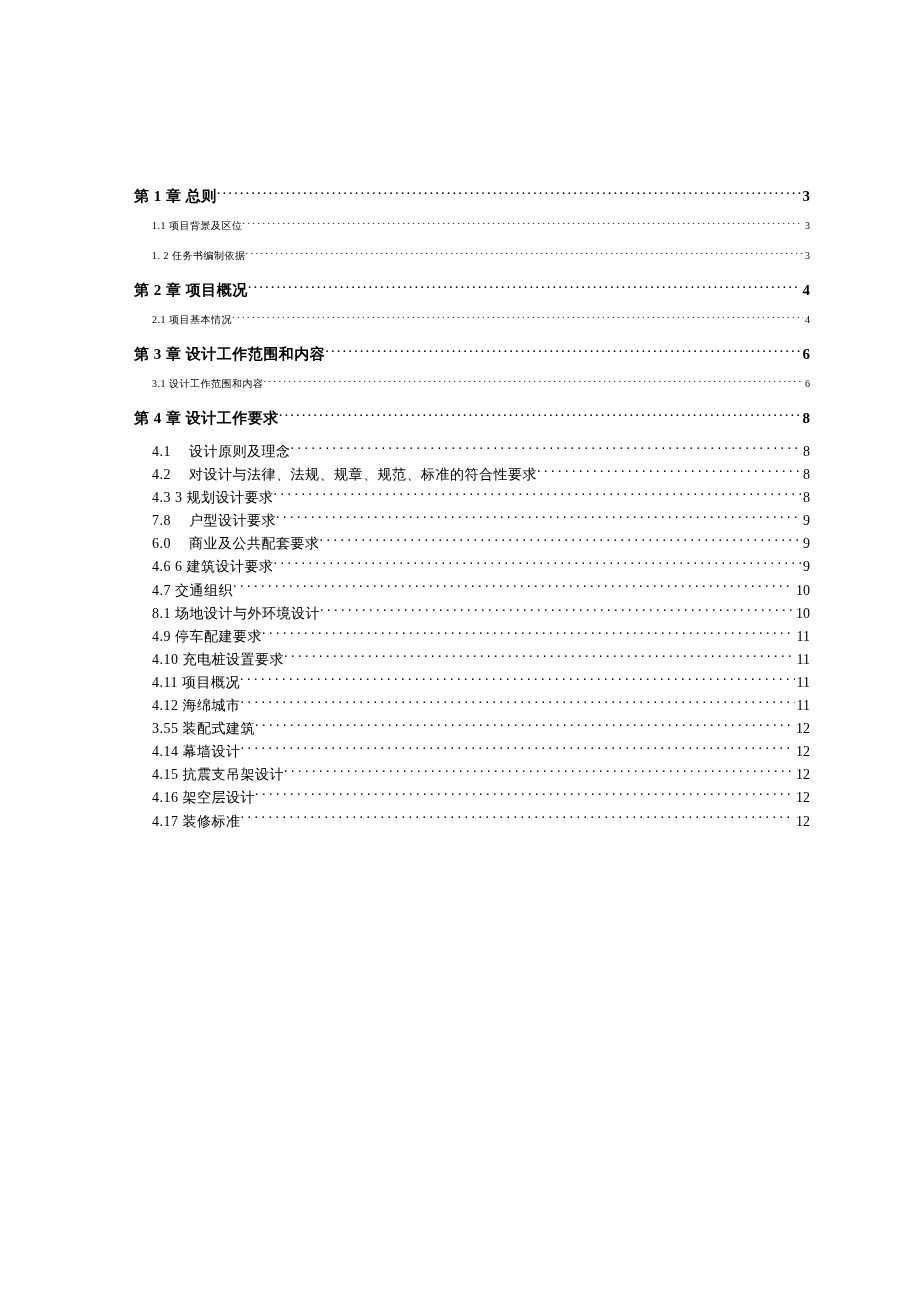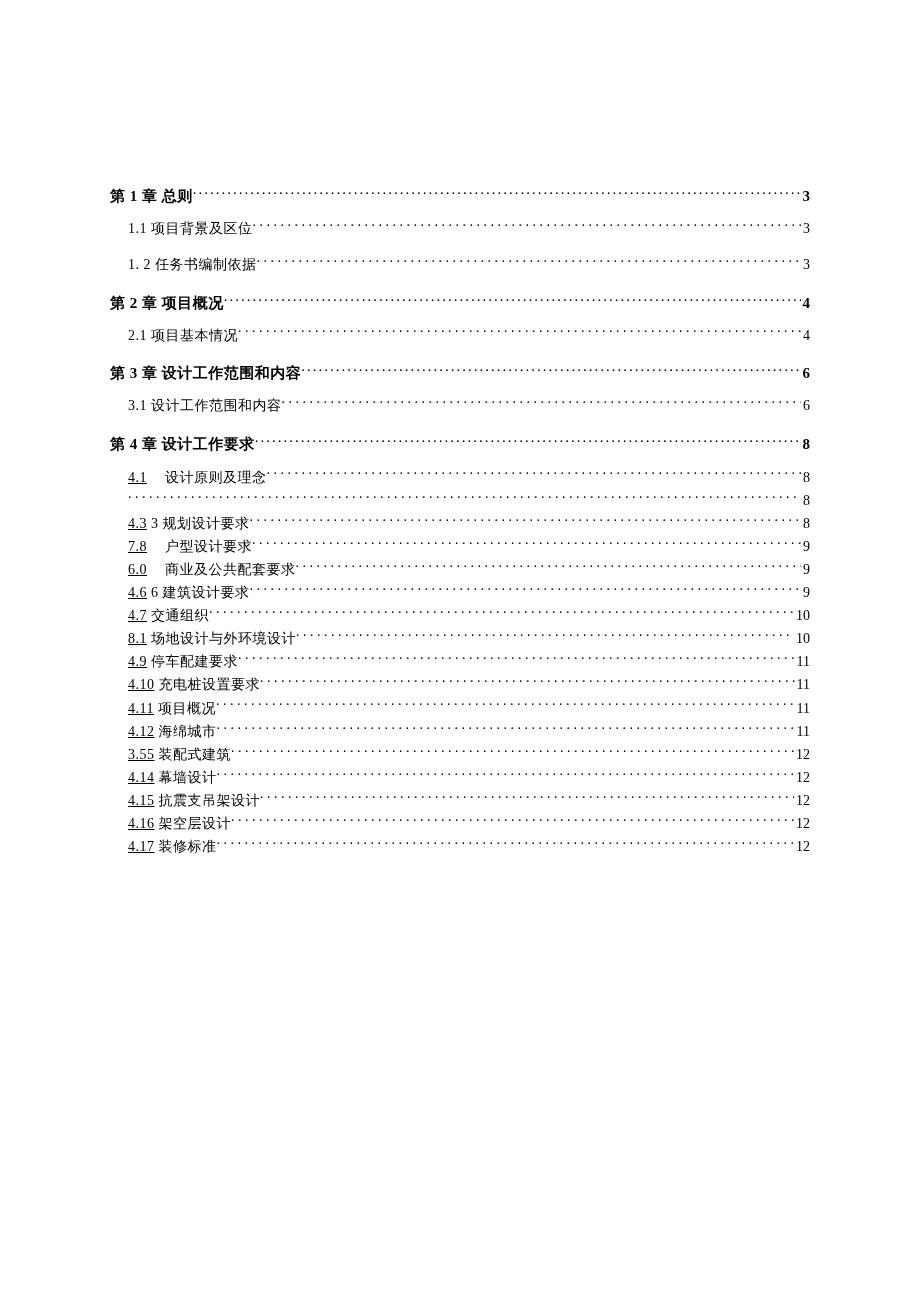--- a/index.html
+++ b/index.html
@@ -6,20 +6,21 @@
     margin: 0;
     padding: 0;
     background: #fff;
     font-family: "SimSun", "宋体", serif;
     width: 920px;
     height: 1301px;
     box-sizing: border-box;
   }
   .page {
     padding: 170px 110px 0 110px;
+    margin-left: 24px;
   }
   .toc-row {
     display: flex;
     align-items: baseline;
     font-size: 14px;
     color: #000;
     line-height: 1.6;
     margin: 0;
     white-space: nowrap;
   }
@@ -27,35 +28,34 @@
     font-weight: bold;
     font-size: 15px;
     margin-top: 14px;
     margin-bottom: 10px;
   }
   .toc-row.level2 {
     font-weight: normal;
     padding-left: 18px;
     margin-top: 10px;
     margin-bottom: 14px;
-    font-size: 14px;
+    font-size: 10px;
   }
   .toc-row.level3 {
     font-weight: normal;
     padding-left: 18px;
     font-size: 14px;
     line-height: 1.65;
   }
   .toc-title {
     flex: 0 0 auto;
     letter-spacing: 0.5px;
   }
   .toc-num {
     display: inline-block;
-    text-decoration: underline;
   }
   .toc-gap {
     display: inline-block;
     width: 18px;
   }
   .leader {
     flex: 1 1 auto;
     overflow: hidden;
     position: relative;
     height: 1em;
@@ -130,20 +130,21 @@
         <span class="toc-title">第 4 章 设计工作要求</span>
         <span class="leader dotted"></span>
         <span class="toc-page">8</span>
       </div>
       <div class="toc-row level3">
         <span class="toc-title"><span class="toc-num">4.1</span><span class="toc-gap"></span><span>设计原则及理念</span></span>
         <span class="leader spaced"></span>
         <span class="toc-page">8</span>
       </div>
       <div class="toc-row level3">
+        <span class="toc-title"><span class="toc-num">4.2</span><span class="toc-gap"></span><span>对设计与法律、法规、规章、规范、标准的符合性要求</span></span>
         <span class="leader spaced"></span>
         <span class="toc-page">8</span>
       </div>
       <div class="toc-row level3">
         <span class="toc-title"><span class="toc-num">4.3</span> <span>3 规划设计要求</span></span>
         <span class="leader spaced"></span>
         <span class="toc-page">8</span>
       </div>
       <div class="toc-row level3">
         <span class="toc-title"><span class="toc-num">7.8</span><span class="toc-gap"></span><span>户型设计要求</span></span>

